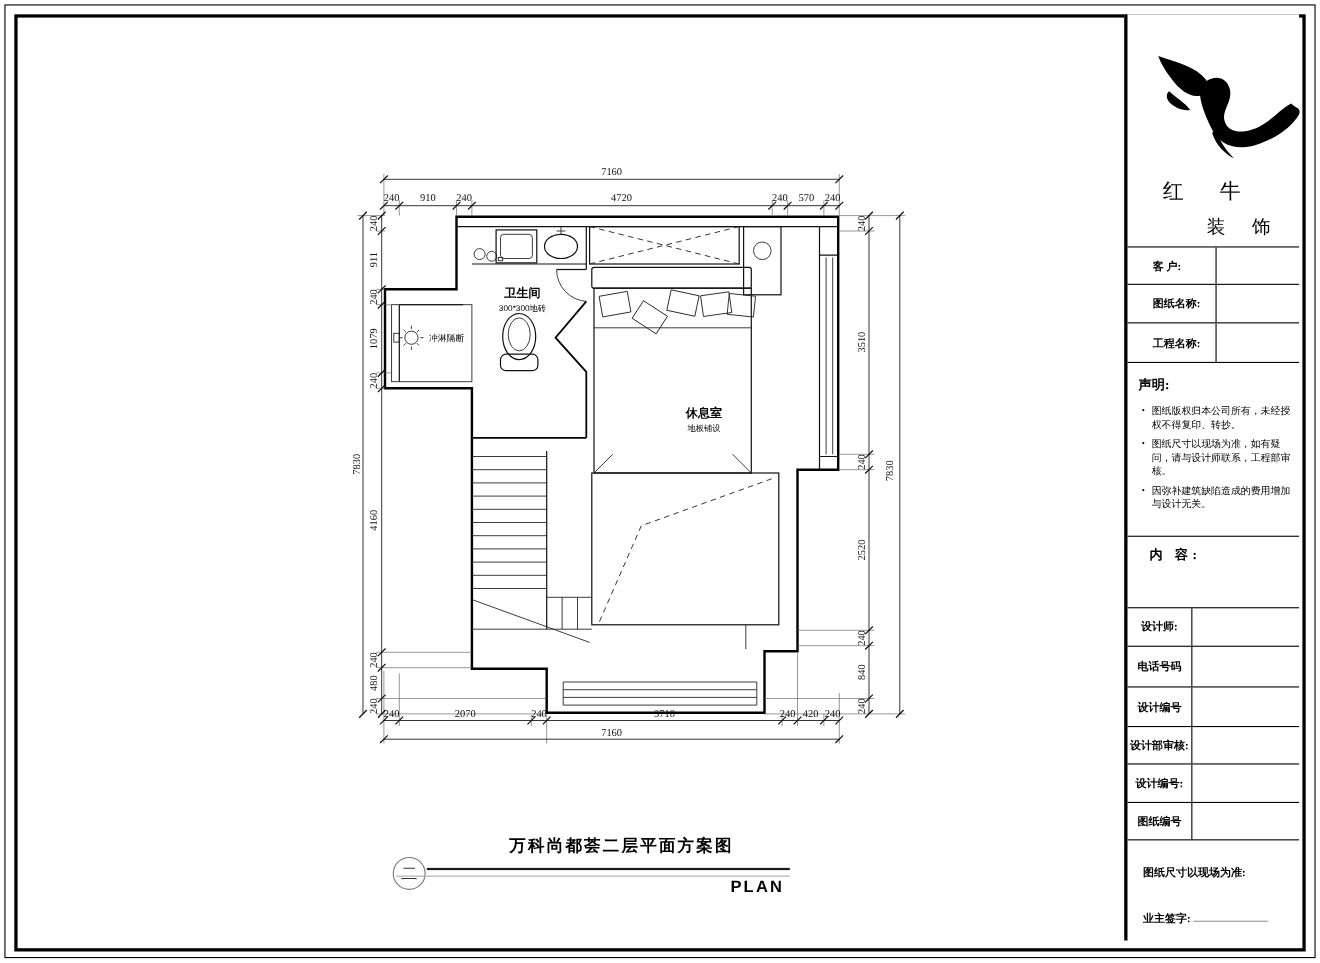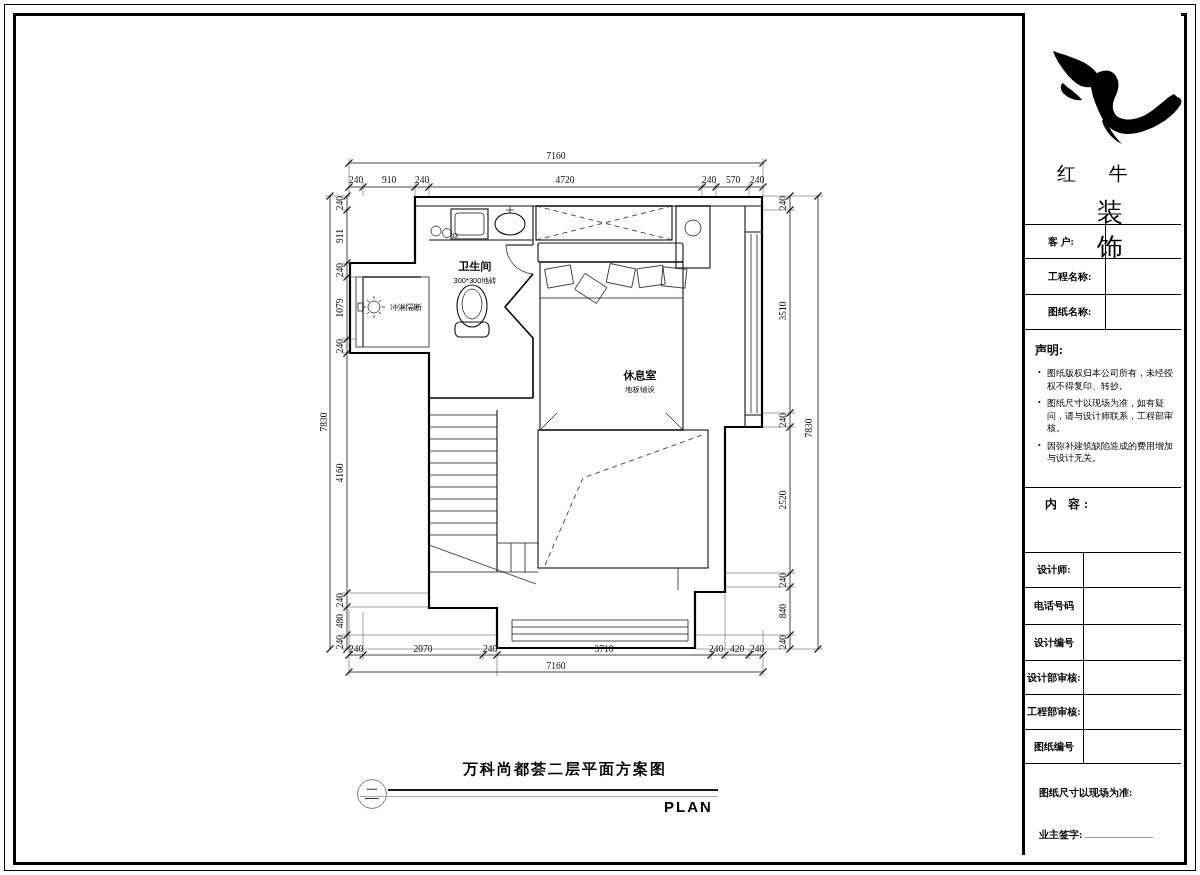--- a/index.html
+++ b/index.html
@@ -8,21 +8,21 @@
   .outer-border{position:absolute;left:4px;top:4px;width:1190px;height:865px;border:1px solid #000;}
   .inner-border{position:absolute;left:13px;top:13px;width:1168px;height:846px;border:3px solid #000;}
   .plan-svg{position:absolute;left:0;top:0;}
   
   .titleblock{position:absolute;left:1022px;top:13px;width:159px;height:842px;
               border-left:3px solid #000;background:#fff;box-sizing:border-box;
               display:flex;flex-direction:column;}
   .tb-logo{height:211px;border-bottom:1px solid #000;position:relative;}
   .brand1{position:absolute;left:32px;top:148px;font-size:19px;letter-spacing:14px;
           font-family:"Liberation Serif",serif;}
-  .brand2{position:absolute;left:72px;top:182px;font-size:26px;letter-spacing:10px;
+  .brand2{position:absolute;left:72px;top:182px;font-size:17px;letter-spacing:10px;
           font-family:Liberation Serif, serif;}
   .tb-row{display:flex;border-bottom:1px solid #000;box-sizing:border-box;}
   .tb-label{width:56px;border-right:1px solid #000;display:flex;align-items:center;
             justify-content:center;font-size:10px;font-weight:bold;
             font-family:"Liberation Serif",serif;text-align:center;padding:0 1px;}
   .tb-label.left{justify-content:flex-start;padding-left:23px;}
   .tb-value{flex:1;}
   .tb-statement{height:158px;border-bottom:1px solid #000;box-sizing:border-box;
                 padding:12px 6px 0 10px;font-family:"Liberation Serif",serif;}
   .tb-statement h3{margin:0 0 8px 0;font-size:12px;}
@@ -240,26 +240,26 @@
         <path fill="#000" d="M80,104 C84,116 90,124 97,131 C88,127 80,118 77,108 Z"></path>
       </svg>
       <div class="brand1">红 牛</div>
       <div class="brand2">装 饰</div>
     </div>
 
     <div class="tb-row" style="height:34px;">
       <div class="tb-label left">客  户:</div>
       <div class="tb-value"></div>
     </div>
+    <div class="tb-row" style="height:35px;">
+      <div class="tb-label left">图纸名称:</div>
+      <div class="tb-value"></div>
+    </div>
     <div class="tb-row" style="height:36px;">
       <div class="tb-label left">工程名称:</div>
-      <div class="tb-value"></div>
-    </div>
-    <div class="tb-row" style="height:35px;">
-      <div class="tb-label left">图纸名称:</div>
       <div class="tb-value"></div>
     </div>
 
     <div class="tb-statement">
       <h3>声明:</h3>
       <ul>
         <li>图纸版权归本公司所有，未经授权不得复印、转抄。</li>
         <li>图纸尺寸以现场为准，如有疑问，请与设计师联系，工程部审核。</li>
         <li>因弥补建筑缺陷造成的费用增加与设计无关。</li>
       </ul>
@@ -279,21 +279,21 @@
     </div>
     <div class="tb-row" style="height:36px;">
       <div class="tb-label">设计编号</div>
       <div class="tb-value"></div>
     </div>
     <div class="tb-row" style="height:34px;">
       <div class="tb-label">设计部审核:</div>
       <div class="tb-value"></div>
     </div>
     <div class="tb-row" style="height:35px;">
-      <div class="tb-label">工程部审核:</div>
+      <div class="tb-label">设计编号:</div>
       <div class="tb-value"></div>
     </div>
     <div class="tb-row" style="height:34px;gap:29px;">
       <div class="tb-label">图纸编号</div>
       <div class="tb-value"></div>
     </div>
 
     <div class="tb-signoff">
       <div class="l1">图纸尺寸以现场为准:</div>
       <div class="l2">

